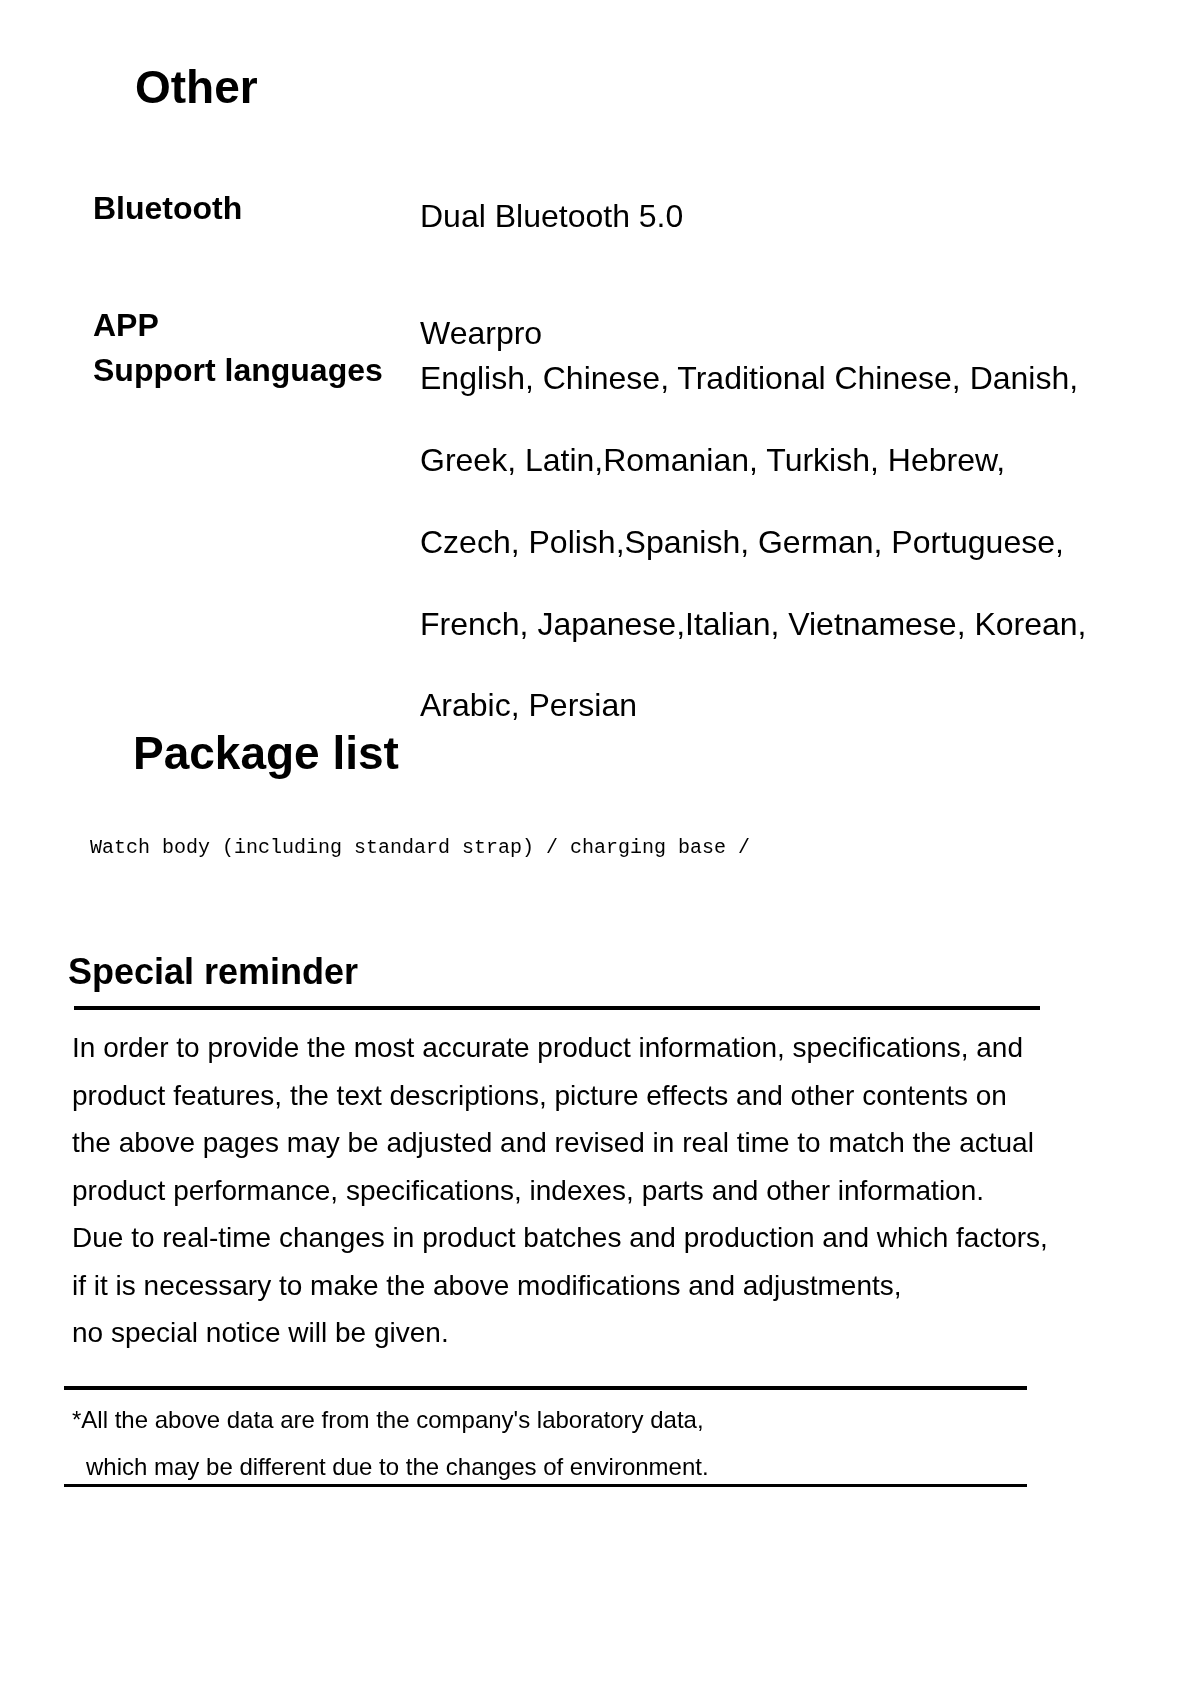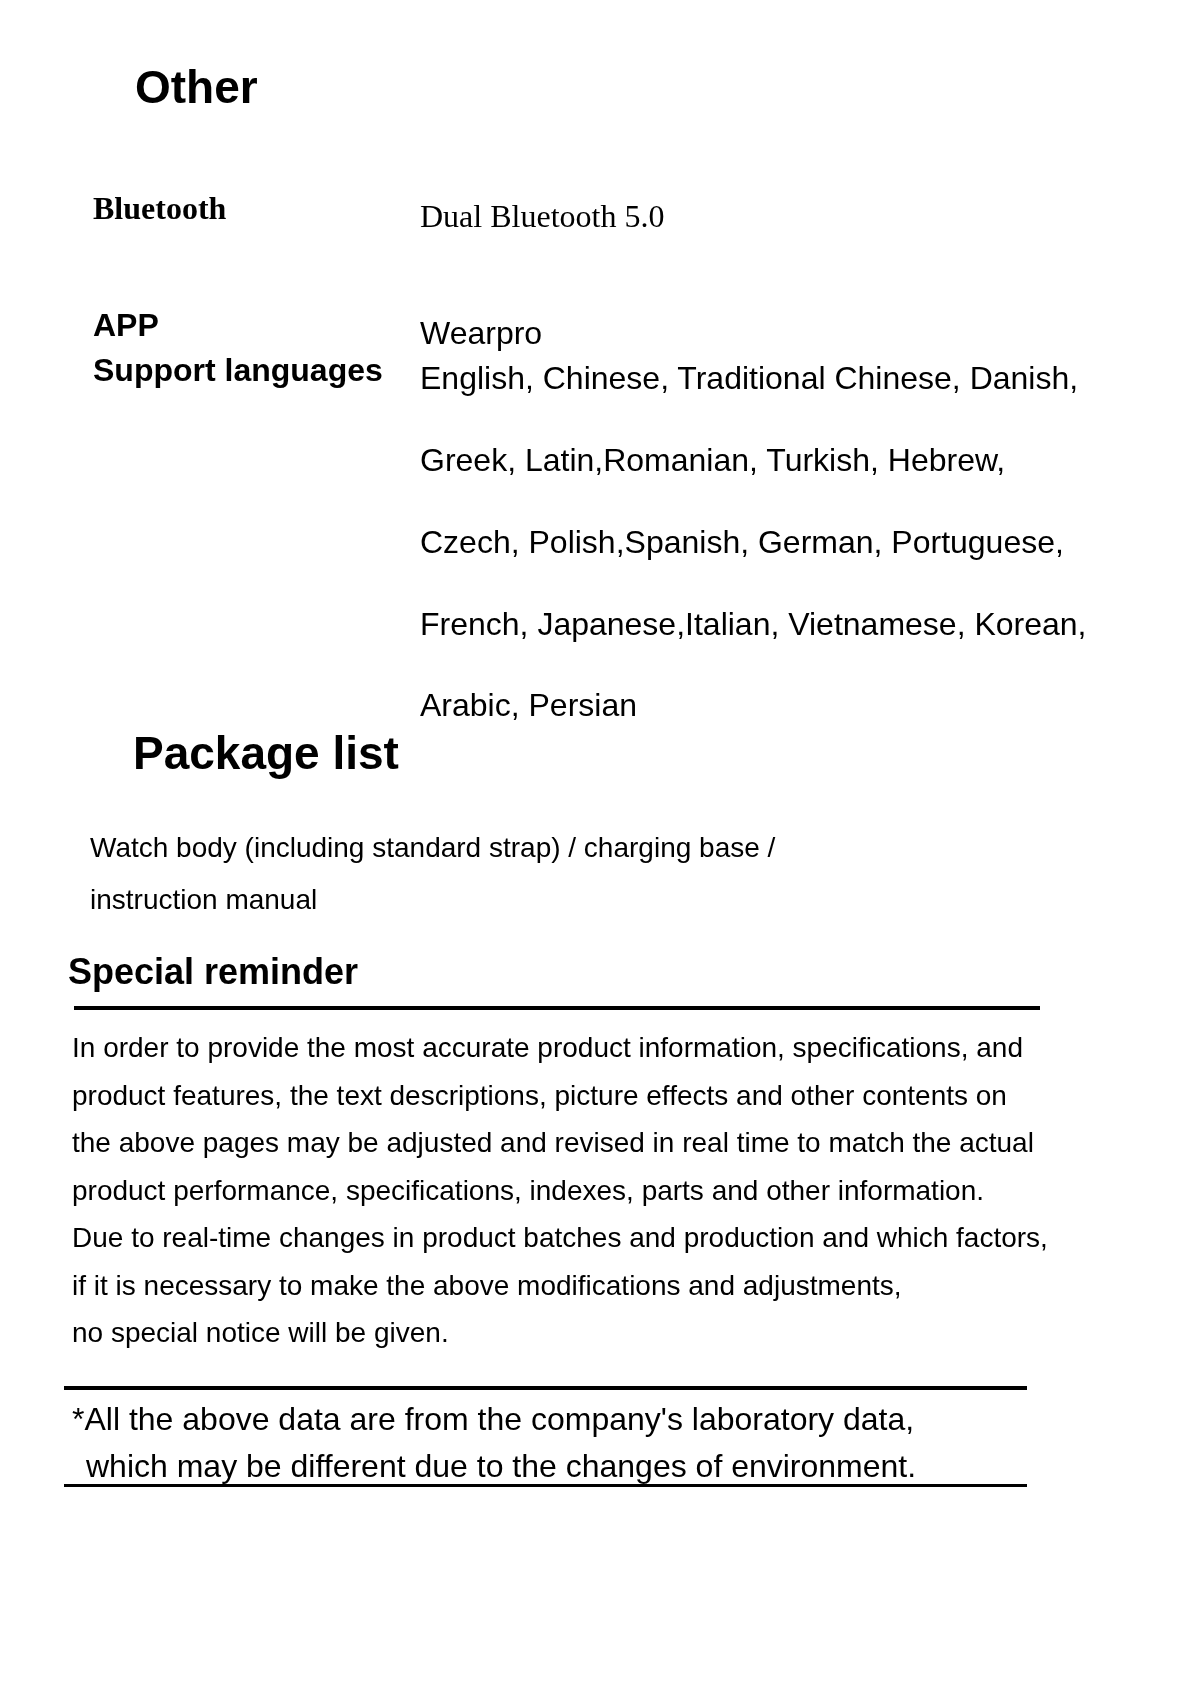--- a/index.html
+++ b/index.html
@@ -37,57 +37,58 @@
   .spec-value {
     position: absolute;
     left: 420px;
     top: 8px;
     font-size: 32px;
     line-height: 36px;
     white-space: nowrap;
   }
 
   .body-text {
-    font-size: 28px;
+    font-size: 20px;
     line-height: 52px;
     white-space: nowrap;
+    font-family: Liberation Mono, monospace;
   }
 
   .h2 {
     font-size: 36px;
     font-weight: bold;
     line-height: 40px;
     white-space: nowrap;
   }
 
   .divider {
     background: #000000;
   }
 
   .reminder-par {
     font-size: 28px;
     line-height: 47.5px;
     white-space: nowrap;
   }
 
   .disclaimer-text {
-    font-size: 32px;
+    font-size: 24px;
     line-height: 47px;
     white-space: nowrap;
   }
   .disclaimer-line-2 { padding-left: 14px; }
 </style>
 </head>
 <body>
 
 <div class="page">
 
   <div class="abs h1" style="left:90px; top:62px;">Other</div>
 
-  <div class="abs" style="left:0; top:190px; width:1200px; height:36px;font-family:Liberation Serif, serif;">
+  <div class="abs" style="left:0; top:190px; width:1200px; height:36px;">
     <span class="spec-label">Bluetooth</span>
     <span class="spec-value">Dual Bluetooth 5.0</span>
   </div>
 
   <div class="abs" style="left:0; top:271px; width:1200px; height:36px;margin-top:36px;">
     <span class="spec-label">APP</span>
     <span class="spec-value">Wearpro</span>
   </div>
 
   <div class="abs" style="left:0; top:352px; width:1200px; height:36px;">
@@ -108,21 +109,20 @@
   </div>
 
   <div class="abs" style="left:0; top:679px; width:1200px; height:36px;">
     <span class="spec-value">Arabic, Persian</span>
   </div>
 
   <div class="abs h1" style="left:88px; top:728px;">Package list</div>
 
   <div class="abs body-text" style="left:90px; top:822px;">
     <div>Watch body (including standard strap) / charging base /</div>
-    <div>instruction manual</div>
   </div>
 
   <div class="abs h2" style="left:68px; top:952px;">Special reminder</div>
 
   <div class="abs divider" style="left:74px; top:1006px; width:966px; height:4px;"></div>
 
   <div class="abs reminder-par" style="left:72px; top:1024px;">
     <div>In order to provide the most accurate product information, specifications, and</div>
     <div>product features, the text descriptions, picture effects and other contents on</div>
     <div>the above pages may be adjusted and revised in real time to match the actual</div>

